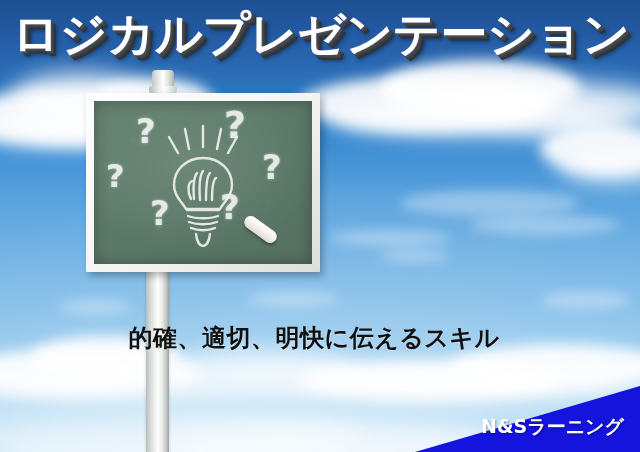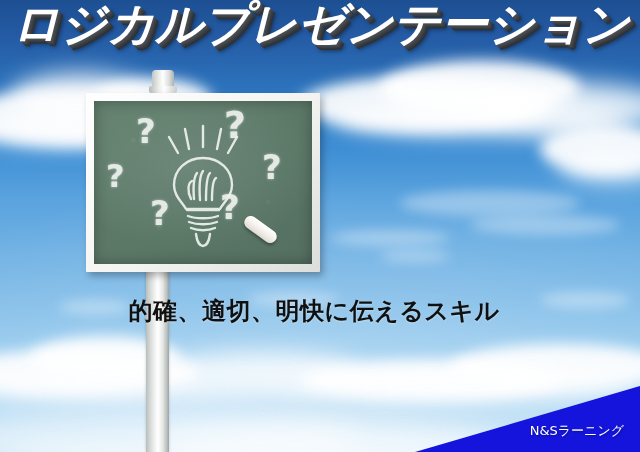--- a/index.html
+++ b/index.html
@@ -211,35 +211,35 @@
        1px 1px 0 #4a4f53,
        2px 2px 0 #44484c,
        3px 3px 0 #3c4044,
        4px 4px 0 #34383c,
        5px 5px 0 #2e3235,
        6px 6px 4px rgba(0,0,0,0.45);
   }
   .title-1 {
     font-size: 47px;
     text-align: left;
+    margin-top: 10px;
     padding-left: 4px;
-    font-style: italic;
   }
   .title-2 {
     font-size: 47px;
     text-align: right;
     margin-top: 2px;
     padding-right: 8px;
   }
 
   
   .subtitle {
     position: absolute;
     left: 0;
-    top: 295px;
+    top: 322px;
     width: 572px;
     text-align: center;
     padding-left: 56px;
     box-sizing: border-box;
     color: #101010;
     font-size: 24px;
     font-weight: 700;
     letter-spacing: 0.5px;
     text-shadow: 0 1px 2px rgba(255,255,255,0.35);
   }
@@ -251,22 +251,22 @@
     top: 0;
     width: 640px;
     height: 452px;
     pointer-events: none;
   }
   .banner-label {
     position: absolute;
     right: 16px;
     bottom: 12px;
     color: #ffffff;
-    font-size: 13px;
-    font-weight: 400;
+    font-size: 19px;
+    font-weight: 700;
     letter-spacing: 0px;
     text-shadow: 1px 1px 2px rgba(0,0,0,0.35);
   }
 </style>
 </head>
 <body>
 
 <div id="poster">
 
   <div class="sky"></div>

